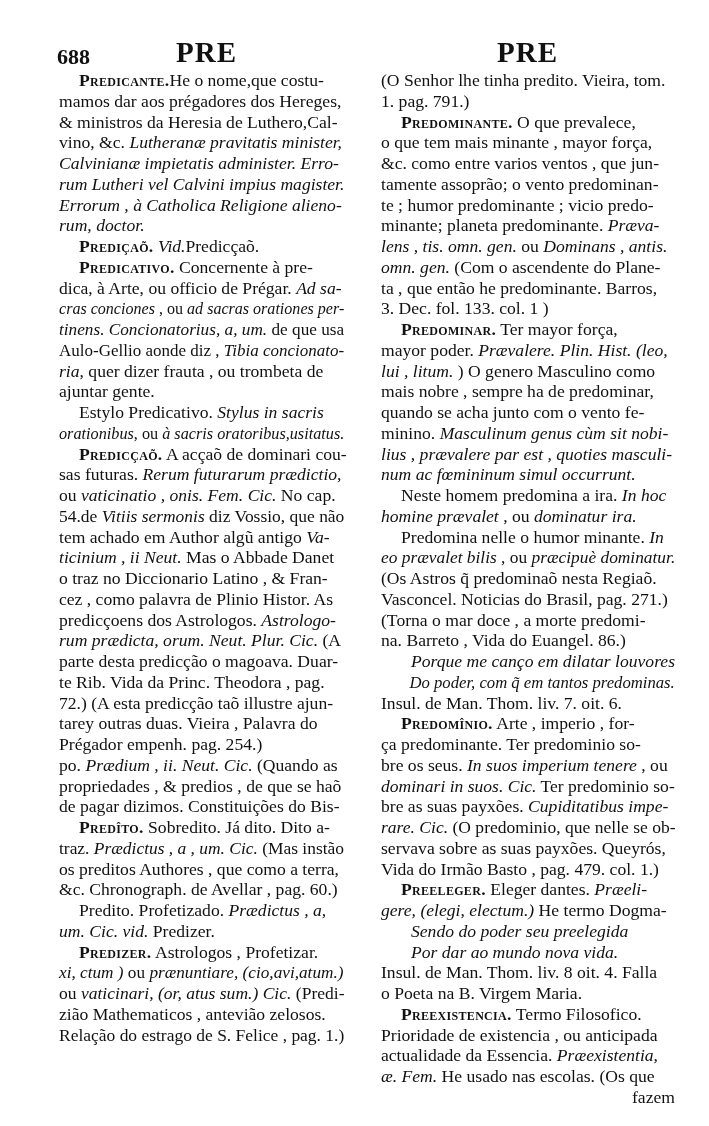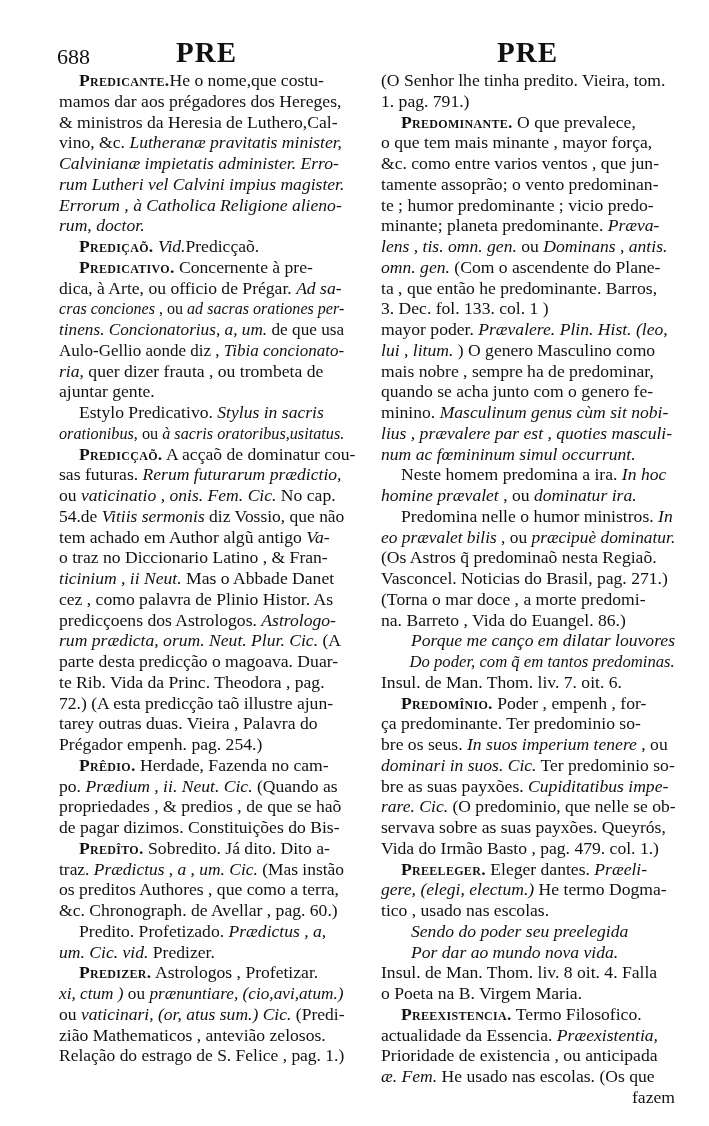--- a/index.html
+++ b/index.html
@@ -1,18 +1,18 @@
 <!DOCTYPE html>
 <html><head>
 <meta charset="utf-8">
 <style>
   html, body { margin: 0; padding: 0; background: #ffffff; }
   body { width: 709px; height: 1126px; position: relative; overflow: hidden;
          font-family: "Liberation Serif", "DejaVu Serif", serif; color: #111; }
-  .page-num { position: absolute; left: 57px; top: 44px; font-size: 22px; font-weight: normal; }
+  .page-num { position: absolute; left: 57px; top: 44px; font-size: 22px; font-weight: bold; }
   .head-left { position: absolute; left: 176px; top: 36px; font-size: 29px; font-weight: bold; letter-spacing: 1px; }
   .head-right { position: absolute; left: 497px; top: 36px; font-size: 29px; font-weight: bold; letter-spacing: 1px; }
   .col { position: absolute; top: 70px; font-size: 17.6px; line-height: 20.75px; font-family: Liberation Serif, serif; }
   .col-left { left: 59px; width: 285px; }
   .col-right { left: 381px; width: 294px; }
   .ln { white-space: nowrap; display: block; height: 20.75px; }
   .ln.right { text-align: right; }
   .ind { padding-left: 20px; }
   .ind2 { padding-left: 30px; }
   .hw { font-variant: small-caps; font-weight: bold; letter-spacing: 0.3px; }
@@ -37,36 +37,35 @@
     <span class="ln ind"><span class="hw">Prediçaõ.</span><span> </span><i>Vid.</i><span>Predicçaõ.</span></span>
     <span class="ln ind"><span class="hw">Predicativo.</span><span> Concernente à pre-</span></span>
     <span class="ln"><span>dica, à Arte, ou officio de Prégar. </span><i>Ad sa-</i></span>
     <span class="ln" style="transform-origin: left center; transform: scaleX(0.913);"><i>cras conciones</i><span> , ou </span><i>ad sacras orationes per-</i></span>
     <span class="ln" style="transform-origin: left center; transform: scaleX(0.979);"><i>tinens. Concionatorius, a, um.</i><span> de que usa</span></span>
     <span class="ln" style="transform-origin: left center; transform: scaleX(0.966);"><span>Aulo-Gellio aonde diz , </span><i>Tibia concionato-</i></span>
     <span class="ln"><i>ria</i><span>, quer dizer frauta , ou trombeta de</span></span>
     <span class="ln"><span>ajuntar gente.</span></span>
     <span class="ln ind"><span>Estylo Predicativo. </span><i>Stylus in sacris</i></span>
     <span class="ln" style="transform-origin: left center; transform: scaleX(0.922);"><i>orationibus</i><span>, ou </span><i>à sacris oratoribus,usitatus.</i></span>
-    <span class="ln ind"><span class="hw">Predicçaõ.</span><span> A acçaõ de dominatur cou-</span></span>
+    <span class="ln ind"><span class="hw">Predicçaõ.</span><span> A acçaõ de dominari cou-</span></span>
     <span class="ln"><span>sas futuras. </span><i>Rerum futurarum prædictio,</i></span>
     <span class="ln"><span>ou </span><i>vaticinatio , onis. Fem. Cic.</i><span> No cap.</span></span>
     <span class="ln" style="transform-origin: left center; transform: scaleX(0.993);"><span>54.de </span><i>Vitiis sermonis</i><span> diz Vossio, que não</span></span>
     <span class="ln"><span>tem achado em Author algũ antigo </span><i>Va-</i></span>
+    <span class="ln"><i>ticinium , ii Neut.</i><span> Mas o Abbade Danet</span></span>
     <span class="ln"><span>o traz no Diccionario Latino , &amp; Fran-</span></span>
-    <span class="ln"><i>ticinium , ii Neut.</i><span> Mas o Abbade Danet</span></span>
     <span class="ln"><span>cez , como palavra de Plinio Histor. As</span></span>
     <span class="ln"><span>predicçoens dos Astrologos. </span><i>Astrologo-</i></span>
     <span class="ln"><i>rum prædicta, orum. Neut. Plur. Cic.</i><span> (A</span></span>
     <span class="ln"><span>parte desta predicção o magoava. Duar-</span></span>
     <span class="ln"><span>te Rib. Vida da Princ. Theodora , pag.</span></span>
     <span class="ln"><span>72.) (A esta predicção taõ illustre ajun-</span></span>
     <span class="ln"><span>tarey outras duas. Vieira , Palavra do</span></span>
     <span class="ln"><span>Prégador empenh. pag. 254.)</span></span>
-    <span class="ln ind"><span class="hw">Prêdio.</span><span> Herdade, Fazenda no cam-</span></span>
     <span class="ln"><span>po. </span><i>Prædium , ii. Neut. Cic.</i><span> (Quando as</span></span>
     <span class="ln"><span>propriedades , &amp; predios , de que se haõ</span></span>
     <span class="ln"><span>de pagar dizimos. Constituições do Bis-</span></span>
     <span class="ln ind"><span class="hw">Predîto.</span><span> Sobredito. Já dito. Dito a-</span></span>
     <span class="ln" style="transform-origin: left center; transform: scaleX(0.99);"><span>traz. </span><i>Prædictus , a , um. Cic.</i><span> (Mas instão</span></span>
     <span class="ln"><span>os preditos Authores , que como a terra,</span></span>
     <span class="ln"><span>&amp;c. Chronograph. de Avellar , pag. 60.)</span></span>
     <span class="ln ind"><span>Predito. Profetizado. </span><i>Prædictus , a,</i></span>
     <span class="ln"><i>um. Cic. vid.</i><span> Predizer.</span></span>
     <span class="ln ind"><span class="hw">Predizer.</span><span> Astrologos , Profetizar.</span></span>
@@ -81,51 +80,51 @@
     <span class="ln ind"><span class="hw">Predominante.</span><span> O que prevalece,</span></span>
     <span class="ln"><span>o que tem mais minante , mayor força,</span></span>
     <span class="ln"><span>&amp;c. como entre varios ventos , que jun-</span></span>
     <span class="ln"><span>tamente assoprão; o vento predominan-</span></span>
     <span class="ln"><span>te ; humor predominante ; vicio predo-</span></span>
     <span class="ln"><span>minante; planeta predominante. </span><i>Præva-</i></span>
     <span class="ln"><i>lens , tis. omn. gen.</i><span> ou </span><i>Dominans , antis.</i></span>
     <span class="ln"><i>omn. gen.</i><span> (Com o ascendente do Plane-</span></span>
     <span class="ln"><span>ta , que então he predominante. Barros,</span></span>
     <span class="ln"><span>3. Dec. fol. 133. col. 1 )</span></span>
+    <span class="ln ind"><span class="hw">Predominar.</span><span> Ter mayor força,</span></span>
     <span class="ln"><span>mayor poder. </span><i>Prævalere. Plin. Hist. (leo,</i></span>
     <span class="ln"><i>lui , litum.</i><span> ) O genero Masculino como</span></span>
     <span class="ln"><span>mais nobre , sempre ha de predominar,</span></span>
-    <span class="ln"><span>quando se acha junto com o genero fe-</span></span>
+    <span class="ln"><span>quando se acha junto com o vento fe-</span></span>
     <span class="ln"><span>minino. </span><i>Masculinum genus cùm sit nobi-</i></span>
     <span class="ln"><i>lius , prævalere par est , quoties masculi-</i></span>
     <span class="ln"><i>num ac fœmininum simul occurrunt.</i></span>
     <span class="ln ind"><span>Neste homem predomina a ira. </span><i>In hoc</i></span>
     <span class="ln"><i>homine prævalet</i><span> , ou </span><i>dominatur ira.</i></span>
-    <span class="ln ind"><span>Predomina nelle o humor ministros. </span><i>In</i></span>
+    <span class="ln ind"><span>Predomina nelle o humor minante. </span><i>In</i></span>
     <span class="ln" style="transform-origin: left center; transform: scaleX(0.987);"><i>eo prævalet bilis</i><span> , ou </span><i>præcipuè dominatur.</i></span>
     <span class="ln"><span>(Os Astros q̃ predominaõ nesta Regiaõ.</span></span>
     <span class="ln"><span>Vasconcel. Noticias do Brasil, pag. 271.)</span></span>
     <span class="ln"><span>(Torna o mar doce , a morte predomi-</span></span>
     <span class="ln"><span>na. Barreto , Vida do Euangel. 86.)</span></span>
     <span class="ln ind2"><i>Porque me canço em dilatar louvores</i></span>
     <span class="ln ind2" style="transform-origin: left center; transform: scaleX(0.948);"><i>Do poder, com q̃ em tantos predominas.</i></span>
     <span class="ln"><span>Insul. de Man. Thom. liv. 7. oit. 6.</span></span>
-    <span class="ln ind"><span class="hw">Predomînio.</span><span> Poder , empenh , for-</span></span>
+    <span class="ln ind"><span class="hw">Predomînio.</span><span> Arte , imperio , for-</span></span>
     <span class="ln"><span>ça predominante. Ter predominio so-</span></span>
     <span class="ln"><span>bre os seus. </span><i>In suos imperium tenere</i><span> , ou</span></span>
     <span class="ln" style="transform-origin: left center; transform: scaleX(0.997);"><i>dominari in suos. Cic.</i><span> Ter predominio so-</span></span>
     <span class="ln"><span>bre as suas payxões. </span><i>Cupiditatibus impe-</i></span>
     <span class="ln" style="transform-origin: left center; transform: scaleX(0.997); text-align: center;"><i>rare. Cic.</i><span> (O predominio, que nelle se ob-</span></span>
     <span class="ln"><span>servava sobre as suas payxões. Queyrós,</span></span>
     <span class="ln"><span>Vida do Irmão Basto , pag. 479. col. 1.)</span></span>
     <span class="ln ind"><span class="hw">Preeleger.</span><span> Eleger dantes. </span><i>Præeli-</i></span>
     <span class="ln"><i>gere, (elegi, electum.)</i><span> He termo Dogma-</span></span>
-    <span class="ln"><span>tico , usado nas escolas.</span></span>
     <span class="ln ind2"><i>Sendo do poder seu preelegida</i></span>
     <span class="ln ind2"><i>Por dar ao mundo nova vida.</i></span>
     <span class="ln"><span>Insul. de Man. Thom. liv. 8 oit. 4. Falla</span></span>
     <span class="ln"><span>o Poeta na B. Virgem Maria.</span></span>
     <span class="ln ind"><span class="hw">Preexistencia.</span><span> Termo Filosofico.</span></span>
+    <span class="ln"><span>Prioridade de existencia , ou anticipada</span></span>
     <span class="ln"><span>actualidade da Essencia. </span><i>Præexistentia,</i></span>
-    <span class="ln"><span>Prioridade de existencia , ou anticipada</span></span>
     <span class="ln"><i>æ. Fem.</i><span> He usado nas escolas. (Os que</span></span>
     <span class="ln right"><span>fazem</span></span>
   </div>
 
 </body></html>

